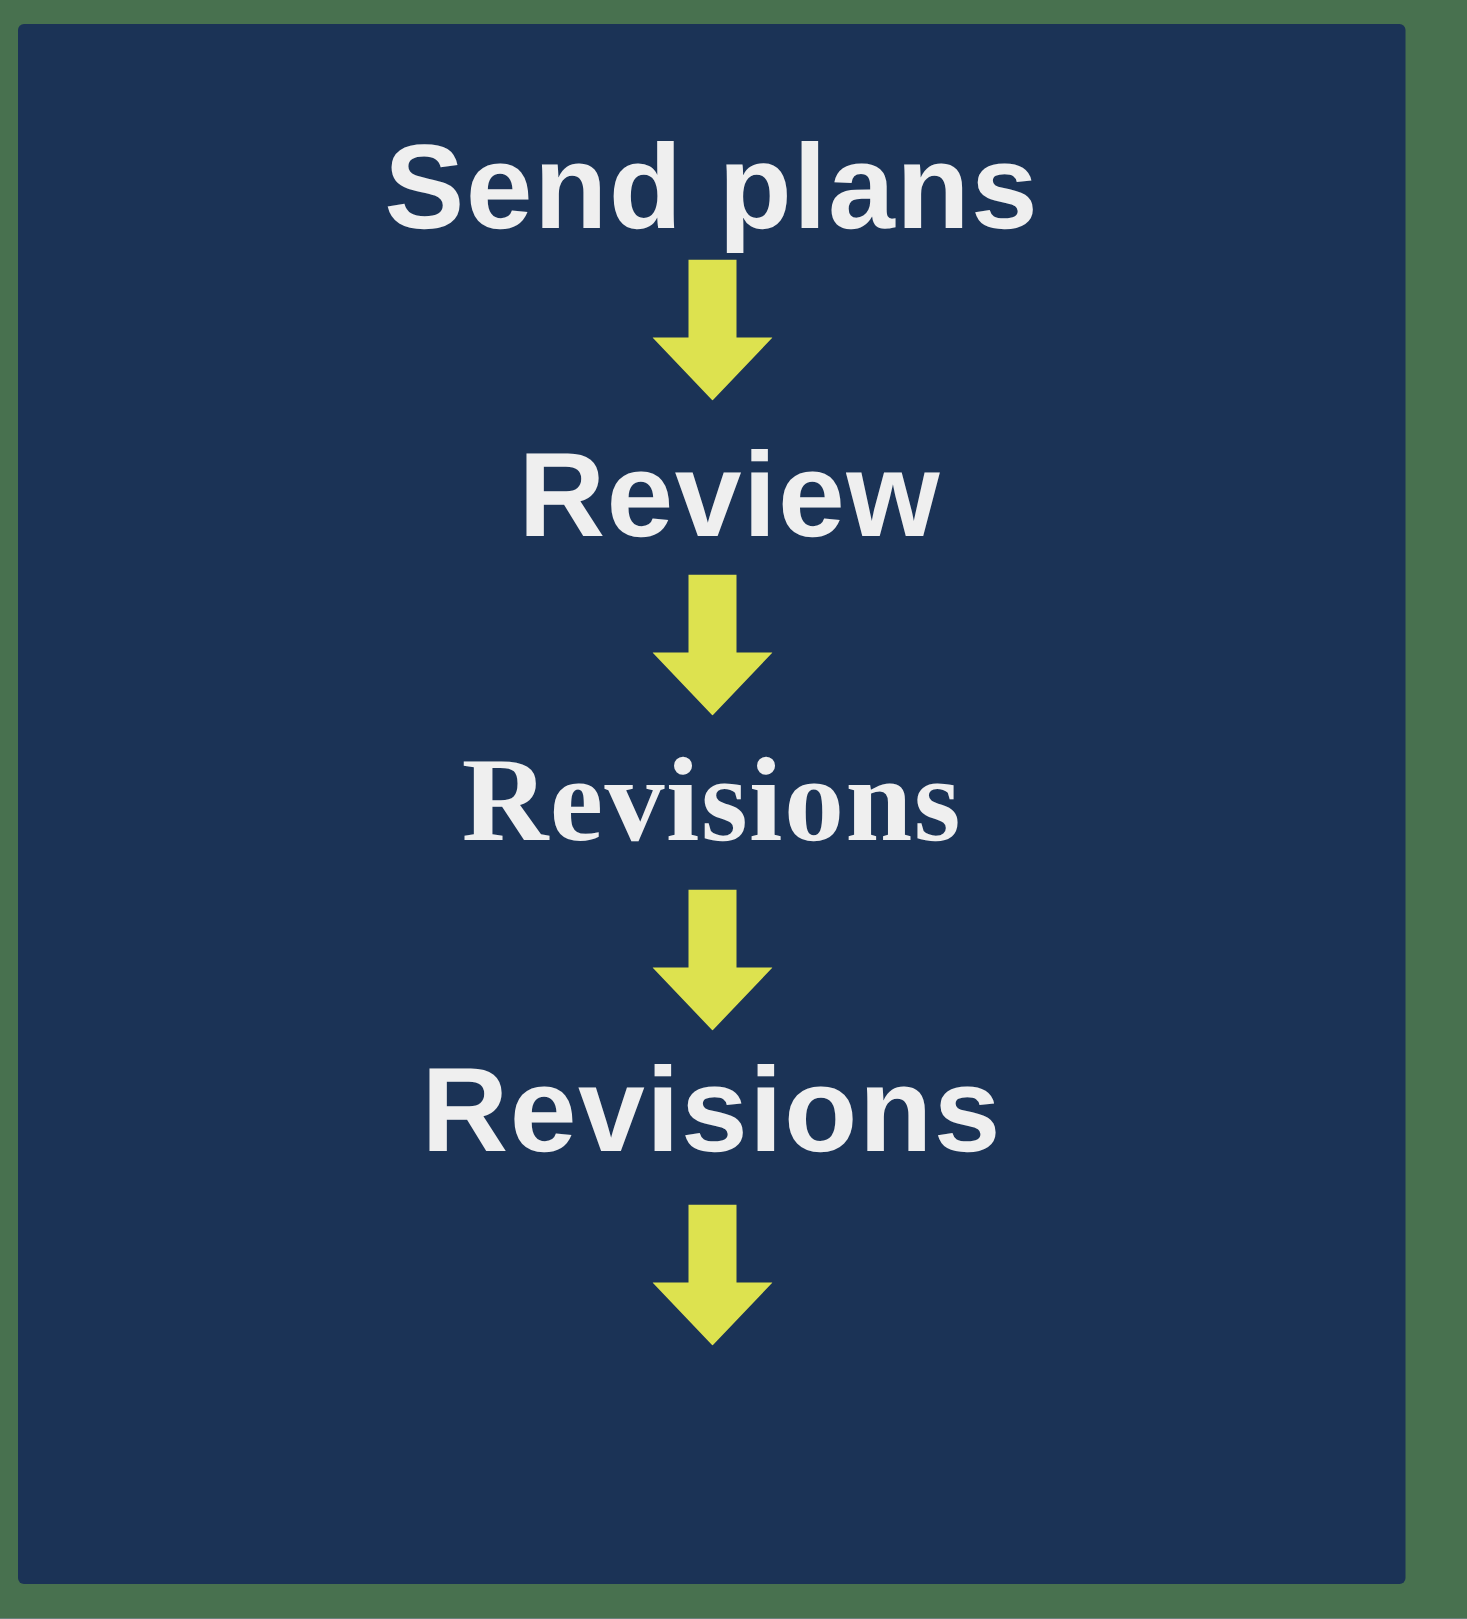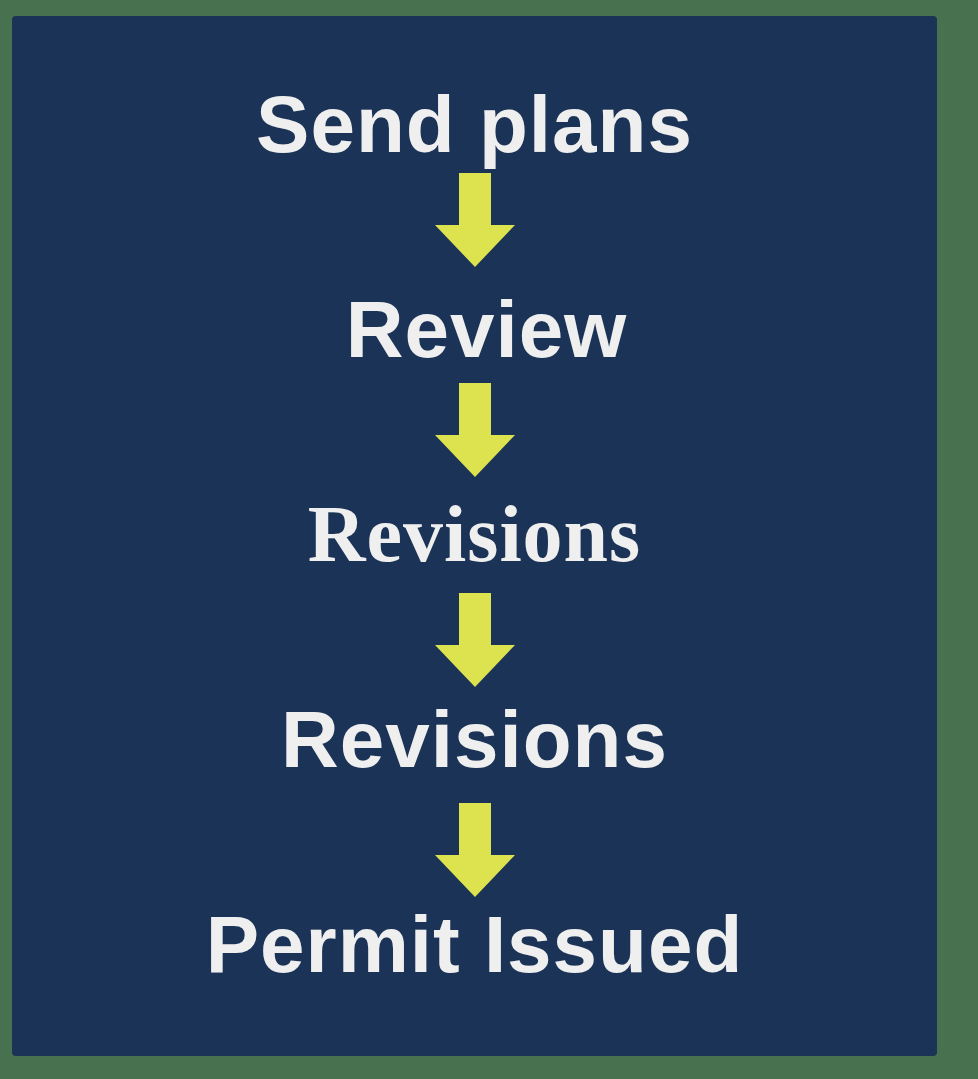--- a/index.html
+++ b/index.html
@@ -76,16 +76,15 @@
     <svg class="arrow arrow-3" viewBox="0 0 80 94" aria-hidden="true">
       <path d="M24 0 H56 V52 H80 L40 94 L0 52 H24 Z"></path>
     </svg>
 
     <div class="step-label step-4">Revisions</div>
 
     <svg class="arrow arrow-4" viewBox="0 0 80 94" aria-hidden="true">
       <path d="M24 0 H56 V52 H80 L40 94 L0 52 H24 Z"></path>
     </svg>
 
-    <div class="step-label step-5">Permit Issued</div>
 
   </div>
 </div>
 
 </body></html>

